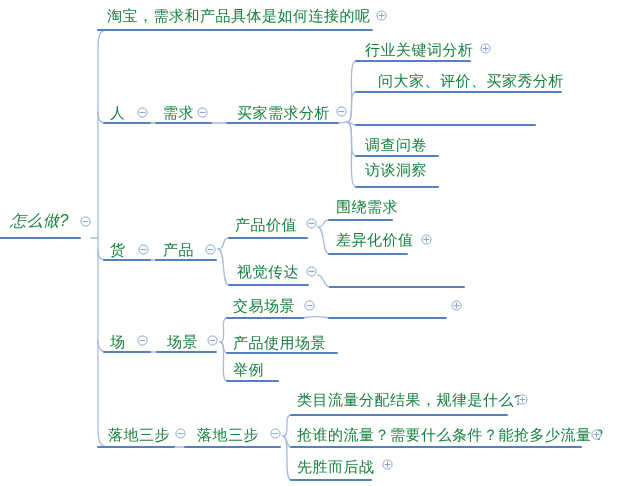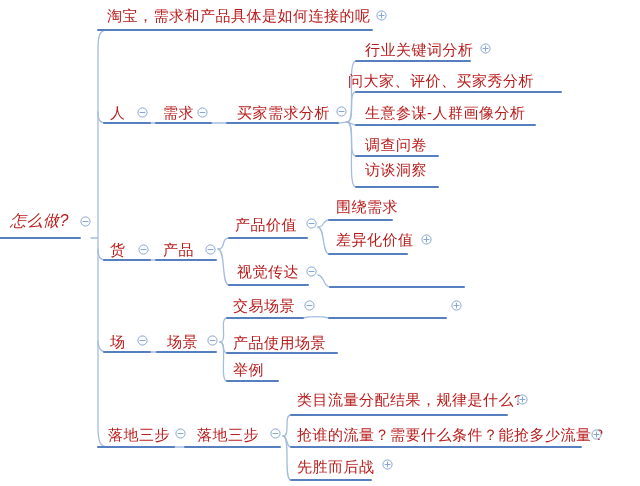--- a/index.html
+++ b/index.html
@@ -4,21 +4,21 @@
 <style>
   html,body{margin:0;padding:0;background:#ffffff;}
   #stage{
     position:relative;width:640px;height:486px;background:#ffffff;overflow:hidden;
     font-family:"Liberation Sans","DejaVu Sans",sans-serif;
   }
   #wires{position:absolute;left:0;top:0;width:640px;height:486px;}
   .main{stroke:#567fc0;stroke-width:2;fill:none;stroke-linecap:round;}
   .lite{stroke:#a6bcde;stroke-width:1.3;fill:none;stroke-linecap:round;}
   .node{
-    position:absolute;white-space:nowrap;color:#b91c1c;
+    position:absolute;white-space:nowrap;color:#15803d;
     font-size:15px;line-height:18px;letter-spacing:0.5px;
   }
   .node.lg{font-size:16px;font-style:italic;}
   .exp{position:absolute;width:11px;height:11px;overflow:visible;}
   .exp circle{fill:#fcfdff;stroke:#8ba7d0;stroke-width:1;}
   .exp path{stroke:#8ba7d0;stroke-width:1;fill:none;stroke-linecap:round;}
 </style>
 </head>
 <body>
 
@@ -93,22 +93,21 @@
     <path class="main" d="M291,480 H371"></path>
   </svg>
 
   <div class="node lg" style="left:10px;top:212px">怎么做?</div>
   <div class="node" style="left:107px;top:7px">淘宝，需求和产品具体是如何连接的呢</div>
 
   <div class="node" style="left:110px;top:104px">人</div>
   <div class="node" style="left:163px;top:104px">需求</div>
   <div class="node" style="left:365px;top:41px">行业关键词分析</div>
   <div class="node" style="left:237px;top:104px">买家需求分析</div>
-  <div class="node" style="left:348px;top:72px">问大家、评价、买家秀分析</div>
-  <div class="node" style="left:365px;top:104px">生意参谋-人群画像分析</div>
+  <div class="node" style="left:378px;top:72px">问大家、评价、买家秀分析</div>
   <div class="node" style="left:365px;top:136px">调查问卷</div>
   <div class="node" style="left:365px;top:161px">访谈洞察</div>
 
   <div class="node" style="left:110px;top:241px">货</div>
   <div class="node" style="left:163px;top:241px">产品</div>
   <div class="node" style="left:235px;top:216px">产品价值</div>
   <div class="node" style="left:336px;top:198px">围绕需求</div>
   <div class="node" style="left:336px;top:231px">差异化价值</div>
   <div class="node" style="left:237px;top:263px">视觉传达</div>
 

